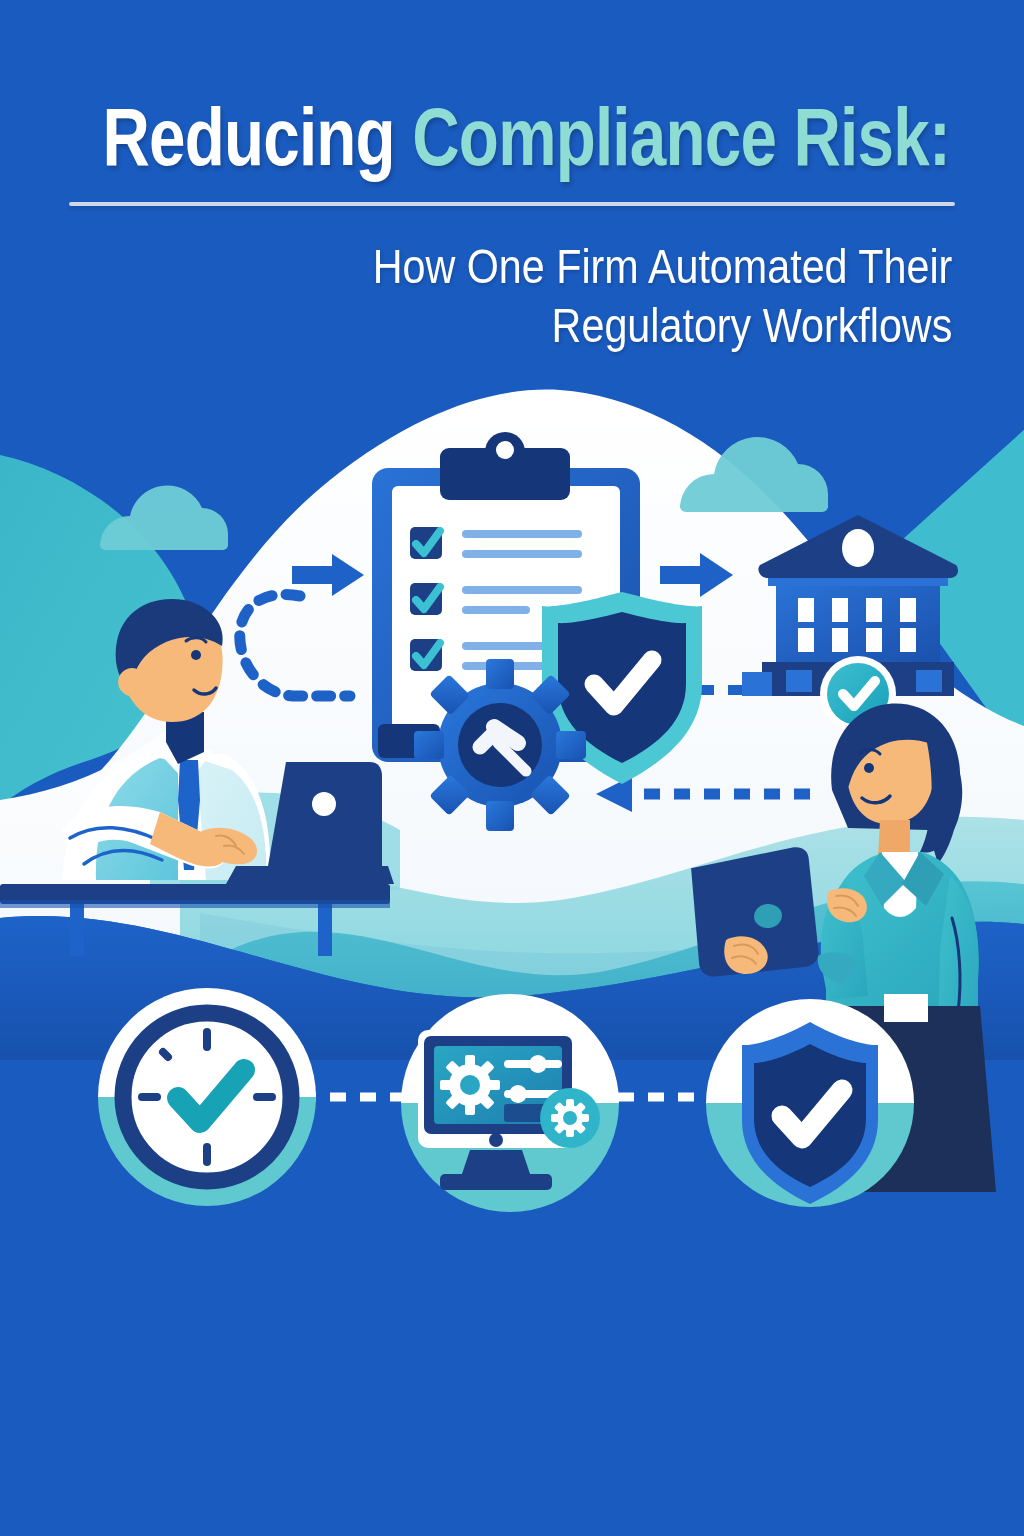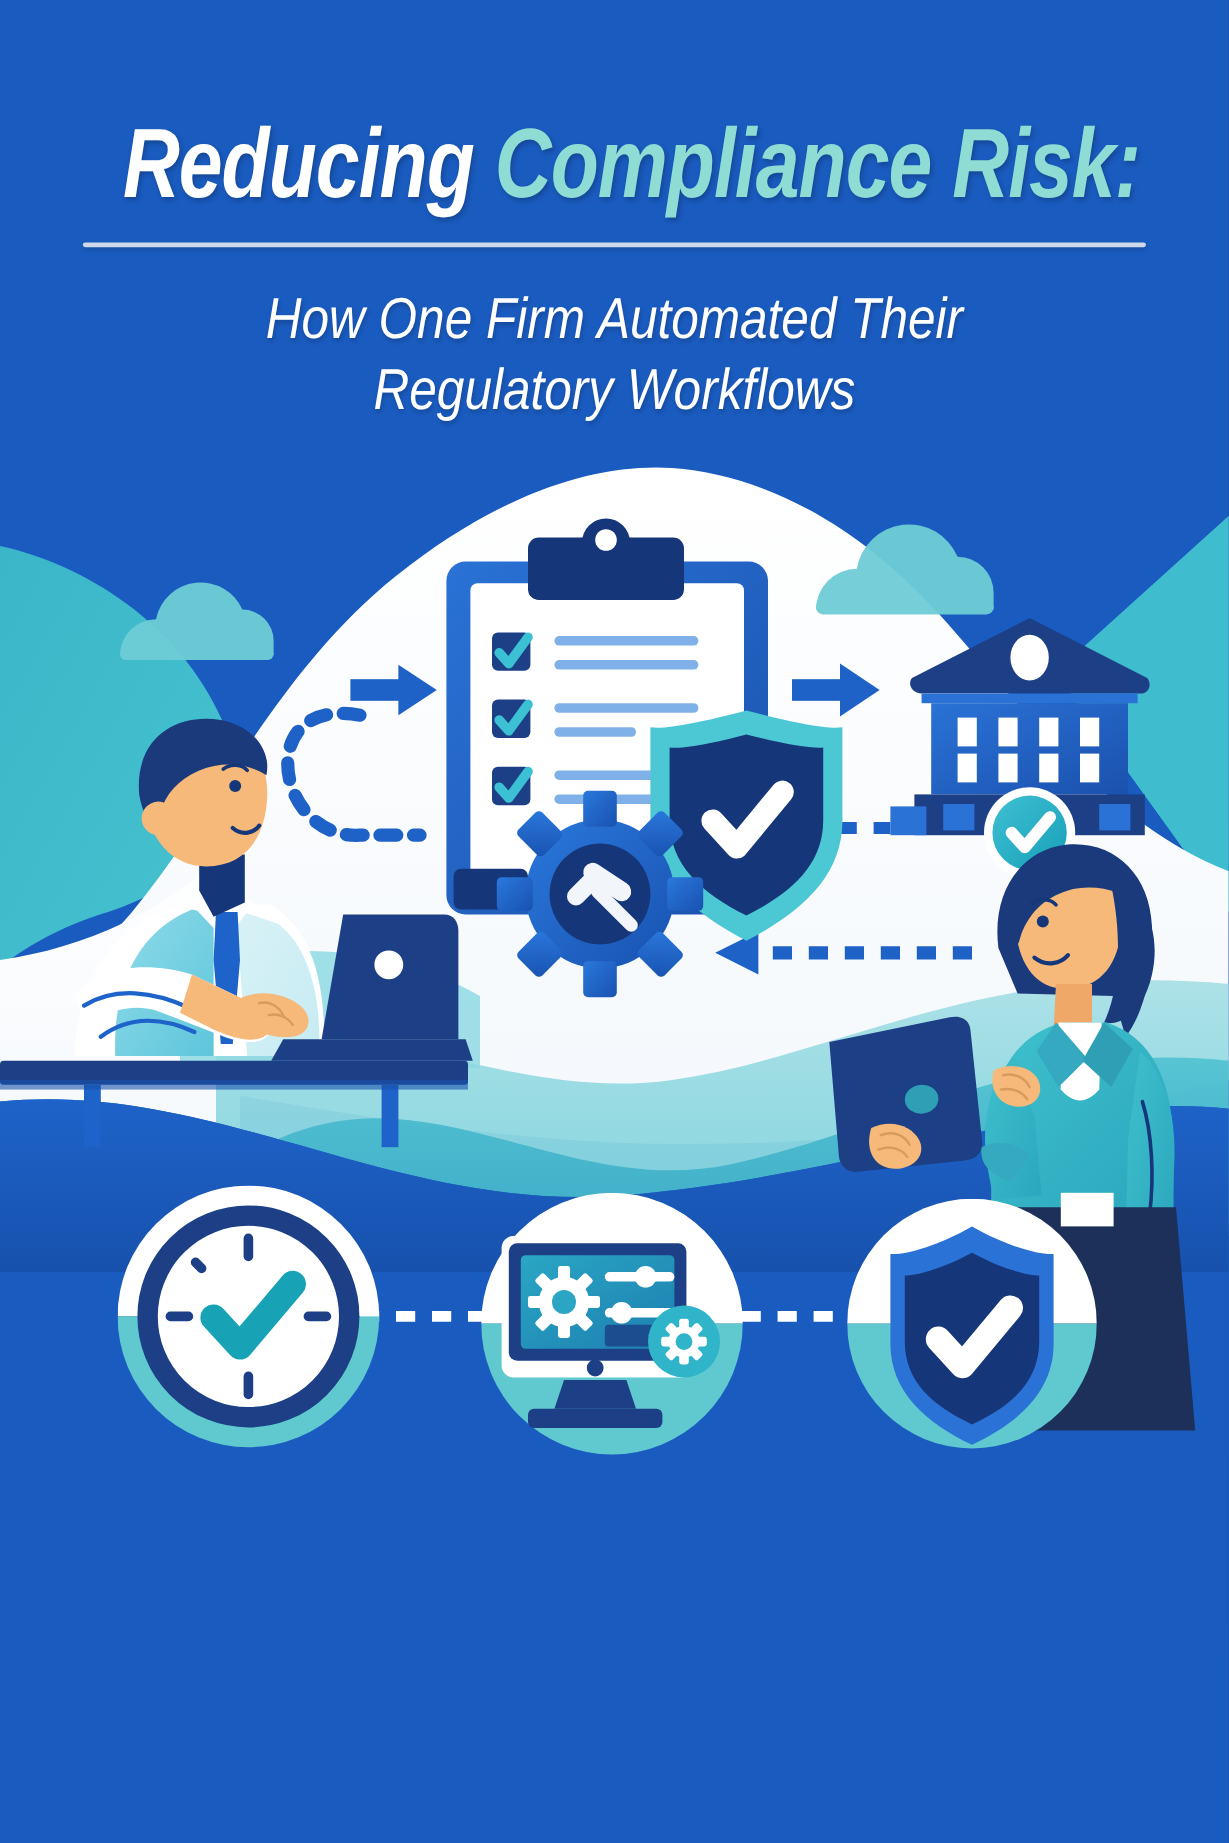--- a/index.html
+++ b/index.html
@@ -21,22 +21,21 @@
     width: 1024px;
     height: 1536px;
   }
   
   #title-block {
     position: absolute;
     top: 0; left: 0;
     width: 1024px;
     height: 380px;
     z-index: 40;
-    text-align: center;
-    font-style: italic;
+    text-align: right;
   }
   #main-title {
     margin: 0;
     padding-top: 96px;
     font-family: "Liberation Sans Narrow", "Liberation Sans", sans-serif;
     font-size: 82px;
     line-height: 1.0;
     font-weight: bold;
     letter-spacing: -1px;
     white-space: nowrap;

